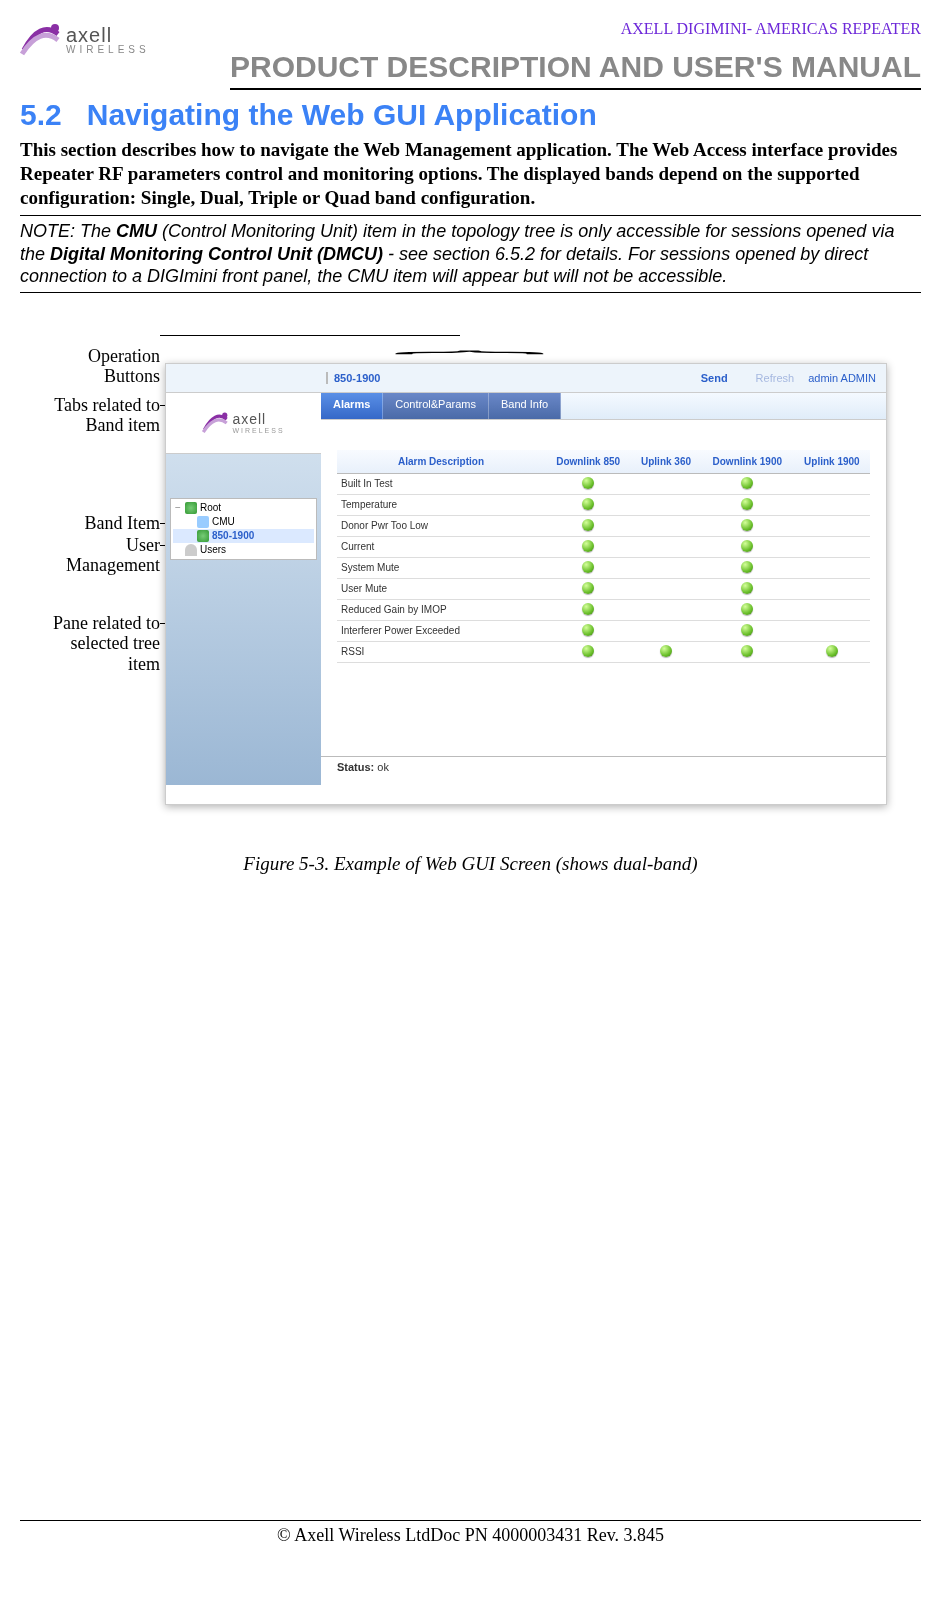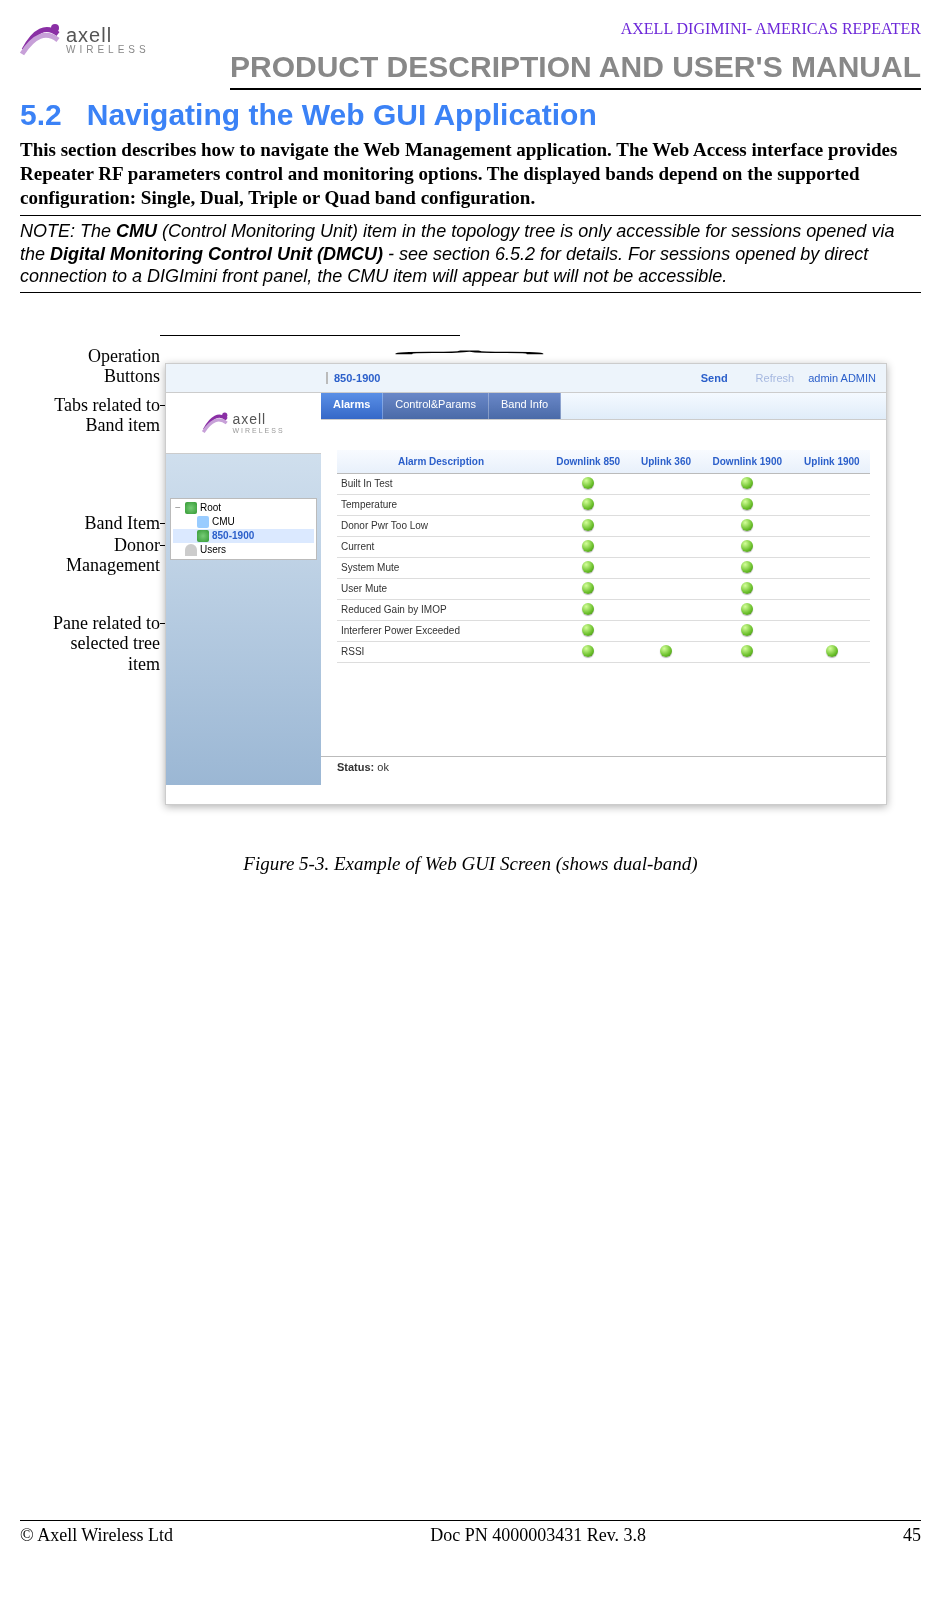--- a/index.html
+++ b/index.html
@@ -255,21 +255,21 @@
   }
 
   
   .footer {
     position: absolute;
     bottom: 14px;
     left: 20px; right: 20px;
     border-top: 1px solid #000;
     padding-top: 4px;
     display: flex;
-    justify-content: space-between;
+    justify-content: center;
     font-size: 18px;
   }
 </style>
 </head>
 <body>
 
 <div class="page">
 
   <div class="header-row">
     <div class="logo">
@@ -315,21 +315,21 @@
         <div>
           <span>Tabs related to</span><br>
           <span>Band item</span>
         </div>
       </div>
       <div class="grp" style="top:190px;">
         <div>Band Item</div>
       </div>
       <div class="grp" style="top:212px;">
         <div>
-          <span>Donor</span><br>
+          <span>User</span><br>
           <span>Management</span>
         </div>
       </div>
       <div class="grp" style="top:290px;">
         <div>
           <span>Pane related to</span><br>
           <span>selected tree</span><br>
           <span>item</span>
         </div>
       </div>

